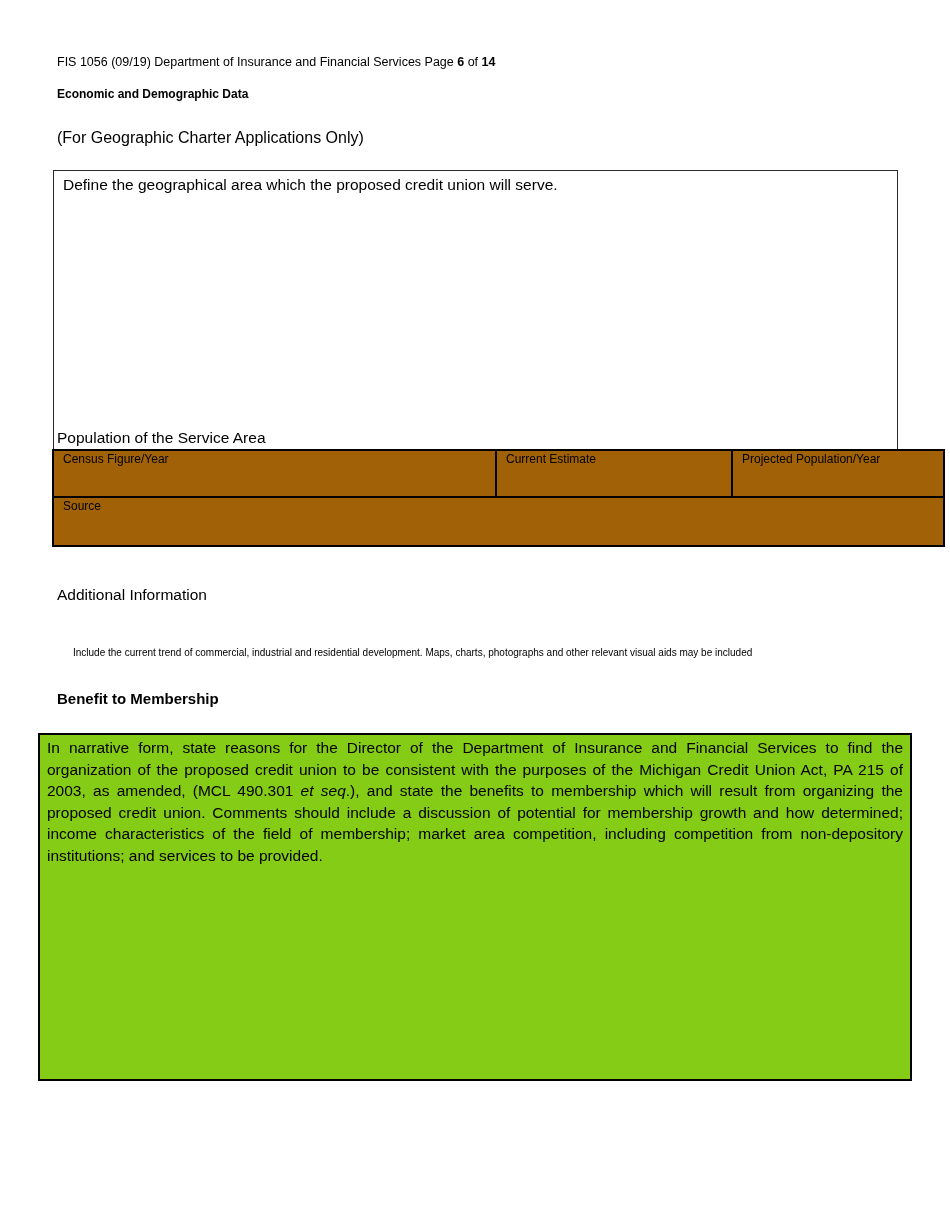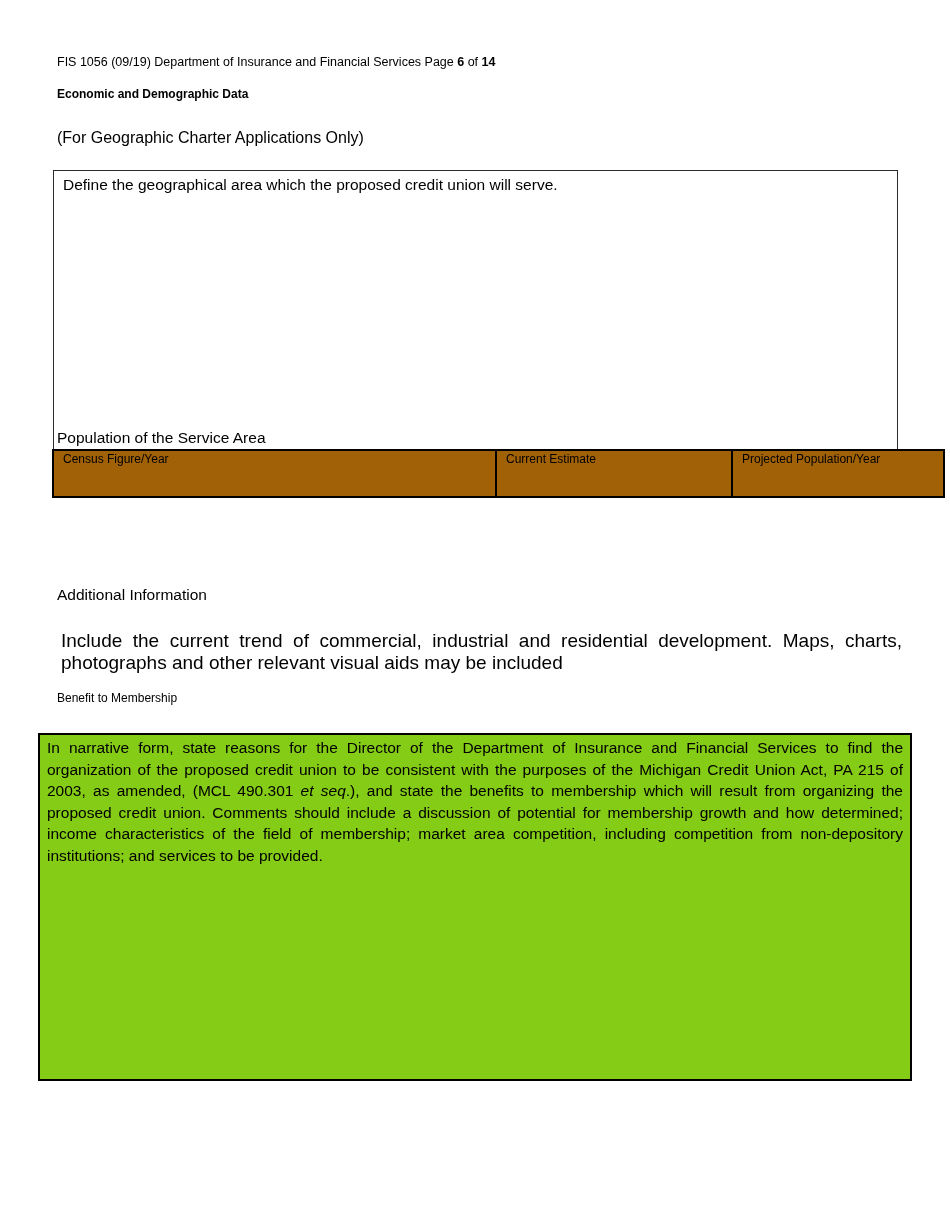--- a/index.html
+++ b/index.html
@@ -84,31 +84,31 @@
     left: 57px;
     top: 585px;
     font-size: 15.5px;
     line-height: 19px;
   }
   .addl-body {
     position: absolute;
     left: 57px;
     top: 626px;
     width: 841px;
-    margin: 4px;
-    font-size: 19px;
+    margin: 16px;
+    font-size: 10px;
     line-height: 22px;
     text-align: justify;
   }
   .benefit-title {
     position: absolute;
     left: 57px;
     top: 689px;
-    font-size: 12px;
-    font-weight: normal;
+    font-size: 15px;
+    font-weight: bold;
     line-height: 19px;
   }
   .benefit-box {
     position: absolute;
     left: 38px;
     top: 733px;
     width: 874px;
     height: 348px;
     border: 2px solid #000;
     box-sizing: border-box;
@@ -146,20 +146,25 @@
         <td class="c1">
           <span>Census Figure/Year</span>
         </td>
         <td class="c2">
           <span>Current Estimate</span>
         </td>
         <td class="c3">
           <span>Projected Population/Year</span>
         </td>
       </tr>
+      <tr class="r2">
+        <td colspan="3">
+          <span>Source</span>
+        </td>
+      </tr>
     </tbody>
   </table>
 
   <div class="addl-title">Additional Information</div>
 
   <p class="addl-body">Include the current trend of commercial, industrial and residential development.  Maps, charts, photographs and other relevant visual aids may be included</p>
 
   <div class="benefit-title">Benefit to Membership</div>
 
   <div class="benefit-box">

